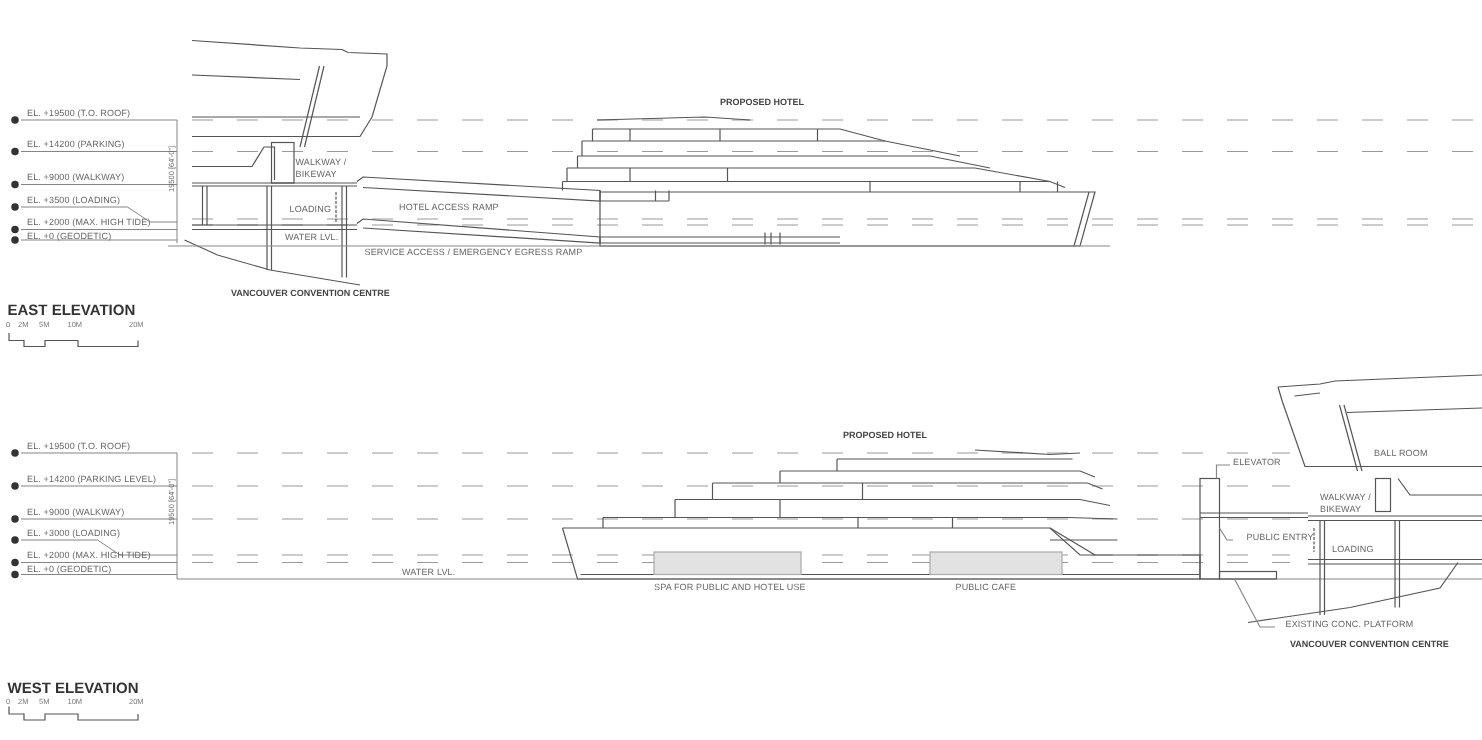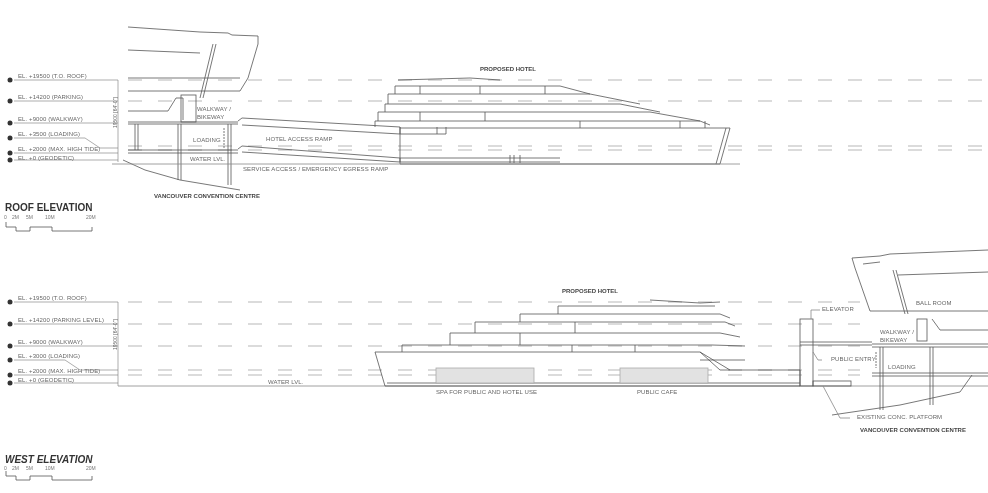--- a/index.html
+++ b/index.html
@@ -195,21 +195,21 @@
 
 <div class="lbl-b" style="left:480px;top:66px;">PROPOSED HOTEL</div>
 <div class="lbl" style="left:197px;top:106px;">WALKWAY /</div>
 <div class="lbl" style="left:197px;top:114px;">BIKEWAY</div>
 <div class="lbl" style="left:193px;top:137px;">LOADING</div>
 <div class="lbl" style="left:190px;top:156px;">WATER LVL.</div>
 <div class="lbl" style="left:266px;top:136px;">HOTEL ACCESS RAMP</div>
 <div class="lbl" style="left:243px;top:166px;">SERVICE ACCESS / EMERGENCY EGRESS RAMP</div>
 <div class="lbl-b" style="left:154px;top:193px;">VANCOUVER CONVENTION CENTRE</div>
 
-<div class="title" style="left:5px;top:202px;">ROOF ELEVATION</div>
+<div class="title" style="left:5px;top:202px;">EAST ELEVATION</div>
 <div class="scale-txt" style="left:4px;top:214px;">0</div>
 <div class="scale-txt" style="left:12px;top:214px;">2M</div>
 <div class="scale-txt" style="left:26px;top:214px;">5M</div>
 <div class="scale-txt" style="left:45px;top:214px;">10M</div>
 <div class="scale-txt" style="left:86px;top:214px;">20M</div>
 
 <div class="lbl" style="left:18px;top:295px;">EL. +19500 (T.O. ROOF)</div>
 <div class="lbl" style="left:18px;top:317px;">EL. +14200 (PARKING LEVEL)</div>
 <div class="lbl" style="left:18px;top:339px;">EL. +9000 (WALKWAY)</div>
 <div class="lbl" style="left:18px;top:353px;">EL. +3000 (LOADING)</div>
@@ -223,18 +223,18 @@
 <div class="lbl" style="left:637px;top:389px;">PUBLIC CAFE</div>
 <div class="lbl" style="left:822px;top:306px;">ELEVATOR</div>
 <div class="lbl" style="left:916px;top:300px;">BALL ROOM</div>
 <div class="lbl" style="left:880px;top:329px;">WALKWAY /</div>
 <div class="lbl" style="left:880px;top:337px;">BIKEWAY</div>
 <div class="lbl" style="left:831px;top:356px;">PUBLIC ENTRY</div>
 <div class="lbl" style="left:888px;top:364px;">LOADING</div>
 <div class="lbl" style="left:857px;top:414px;">EXISTING CONC. PLATFORM</div>
 <div class="lbl-b" style="left:860px;top:427px;">VANCOUVER CONVENTION CENTRE</div>
 
-<div class="title" style="left:5px;top:454px;font-style:italic;">WEST ELEVATION</div>
+<div class="title" style="left:5px;top:454px;">WEST ELEVATION</div>
 <div class="scale-txt" style="left:4px;top:465px;">0</div>
 <div class="scale-txt" style="left:12px;top:465px;">2M</div>
 <div class="scale-txt" style="left:26px;top:465px;">5M</div>
 <div class="scale-txt" style="left:45px;top:465px;">10M</div>
 <div class="scale-txt" style="left:86px;top:465px;">20M</div>
 
 </body></html>

